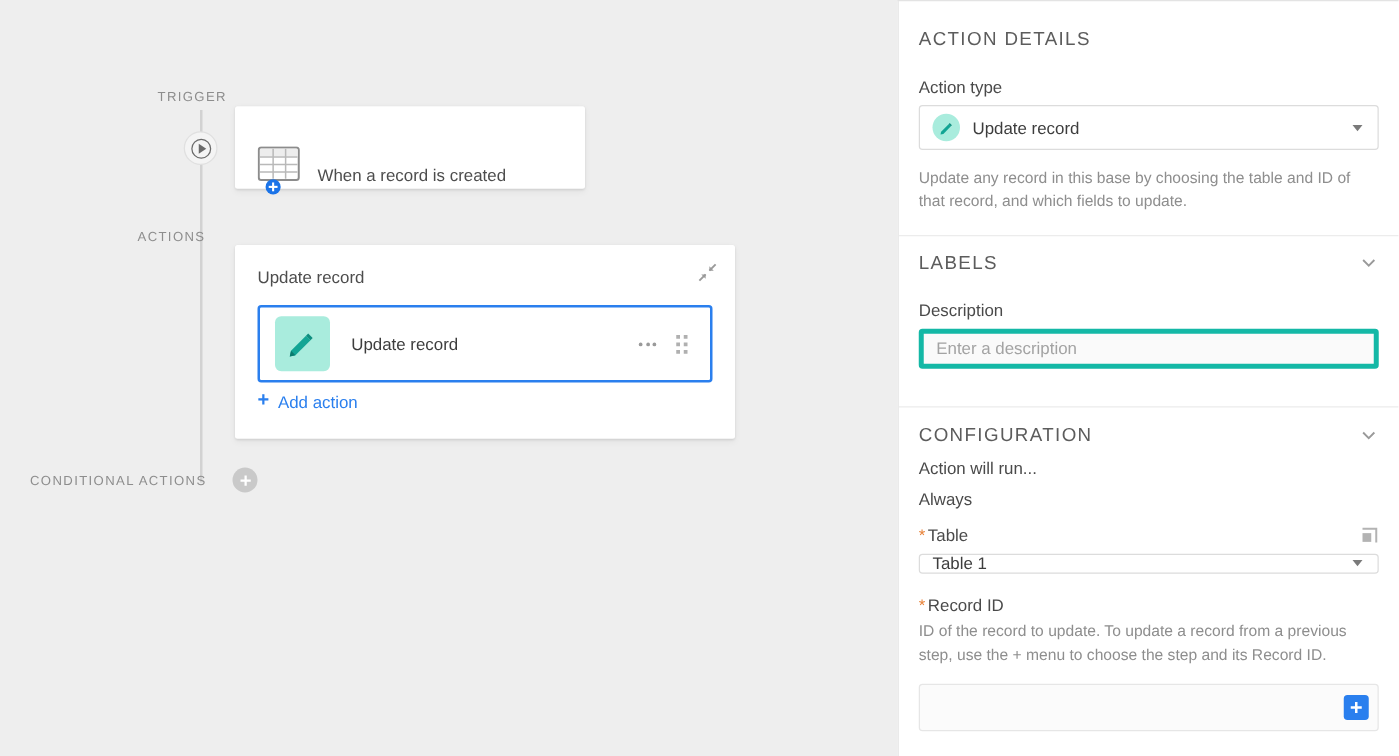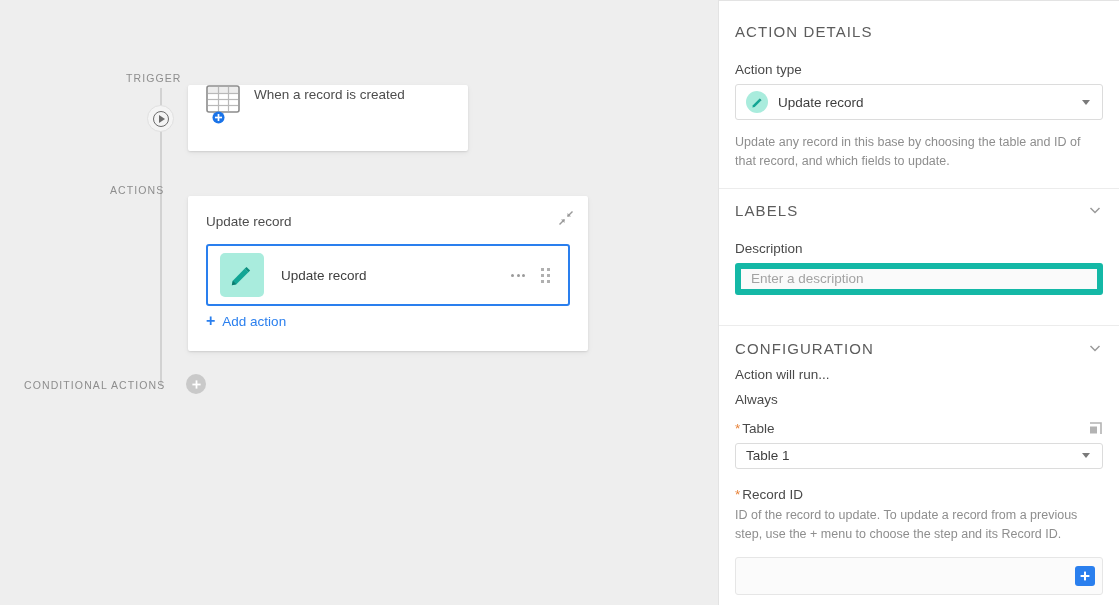--- a/index.html
+++ b/index.html
@@ -70,21 +70,21 @@
   .cond-plus svg { display: block; }
 
   
   #trigger-card {
     position: absolute;
     left: 188px; top: 85px;
     width: 280px; height: 66px;
     background: #ffffff;
     border-radius: 2px;
     box-shadow: 0 1px 2px rgba(0,0,0,.10), 0 2px 6px rgba(0,0,0,.05);
-    display: flex; align-items: flex-start;
+    display: flex; align-items: flex-end;
   }
   .trig-icon-wrap {
     position: relative;
     margin-left: 18px;
     width: 34px; height: 34px;
     flex: 0 0 auto;
   }
   .trig-badge {
     position: absolute; left: 6px; bottom: -5px;
     width: 13px; height: 13px;
@@ -181,21 +181,21 @@
     font-size: 15px; letter-spacing: 1.1px; color: #5c5c5c;
     text-transform: uppercase;
   }
   .chev { width: 16px; height: 16px; cursor: pointer; }
   .fld-label {
     font-size: 13.5px; color: #4a4a4a;
     margin-top: 22px; margin-bottom: 7px;
   }
   .req-star { color: #e8833a; margin-right: 2px; }
   .select-box {
-    height: 26px;
+    height: 16px;
     border: 1px solid #dcdcdc;
     border-radius: 3px;
     background: #fff;
     display: flex; align-items: center;
     padding: 0 10px;
     cursor: pointer;
   }
   .select-value { font-size: 13.5px; color: #3d3d3d; flex: 1 1 auto; }
   .caret {
     width: 0; height: 0;
@@ -210,21 +210,21 @@
     display: flex; align-items: center; justify-content: center;
     margin-right: 10px; flex: 0 0 auto;
   }
   .help-text {
     font-size: 12.5px; color: #8e8e8e; line-height: 1.55;
     margin-top: 13px;
   }
   .divider { height: 1px; background: #ececec; margin: 16px 0 0 0; }
   .text-input {
     height: 32px; width: 100%;
-    border: 6px solid #14b8a6;
+    border: 4px solid #14b8a6;
     border-radius: 3px;
     background: #fafafa;
     font-size: 13.5px; color: #3d3d3d;
     padding: 0 10px;
     font-family: "Liberation Sans", sans-serif;
     outline: none;
   }
   .text-input::placeholder { color: #a3a3a3; }
   .static-row { font-size: 13.5px; color: #4a4a4a; margin-top: 10px; }
   .label-row {

